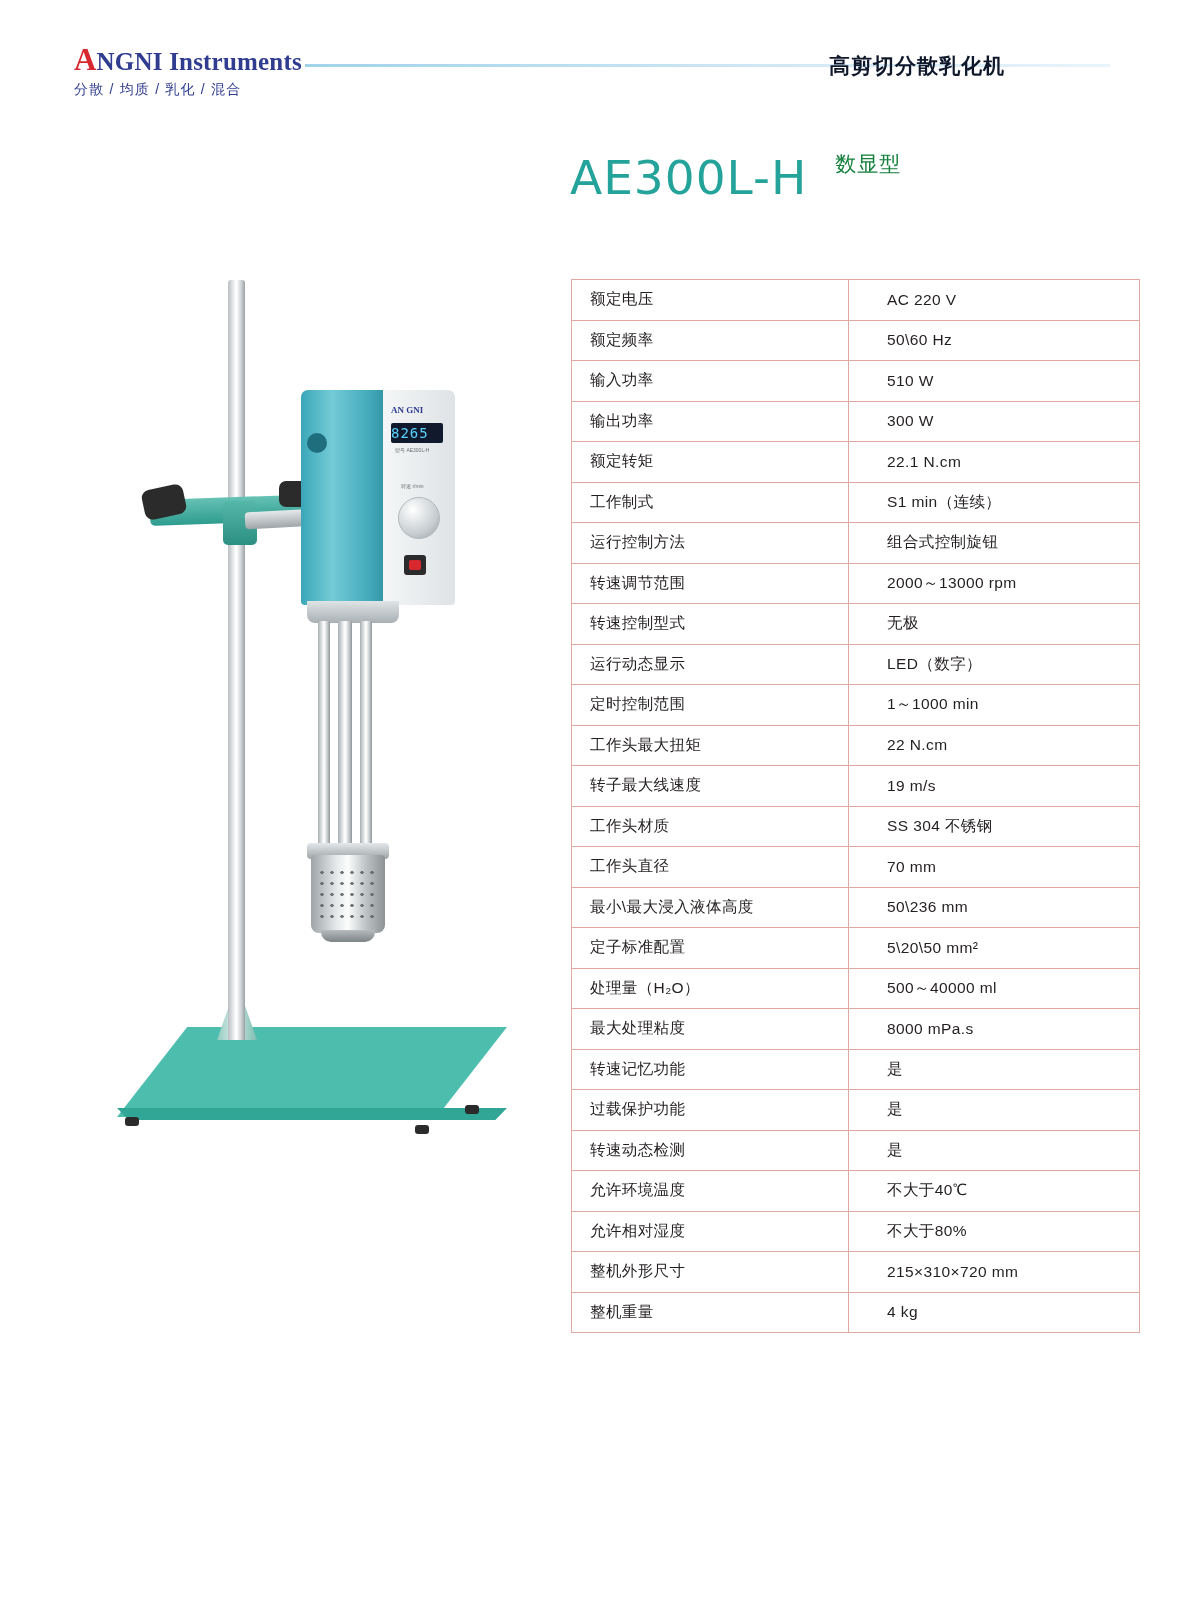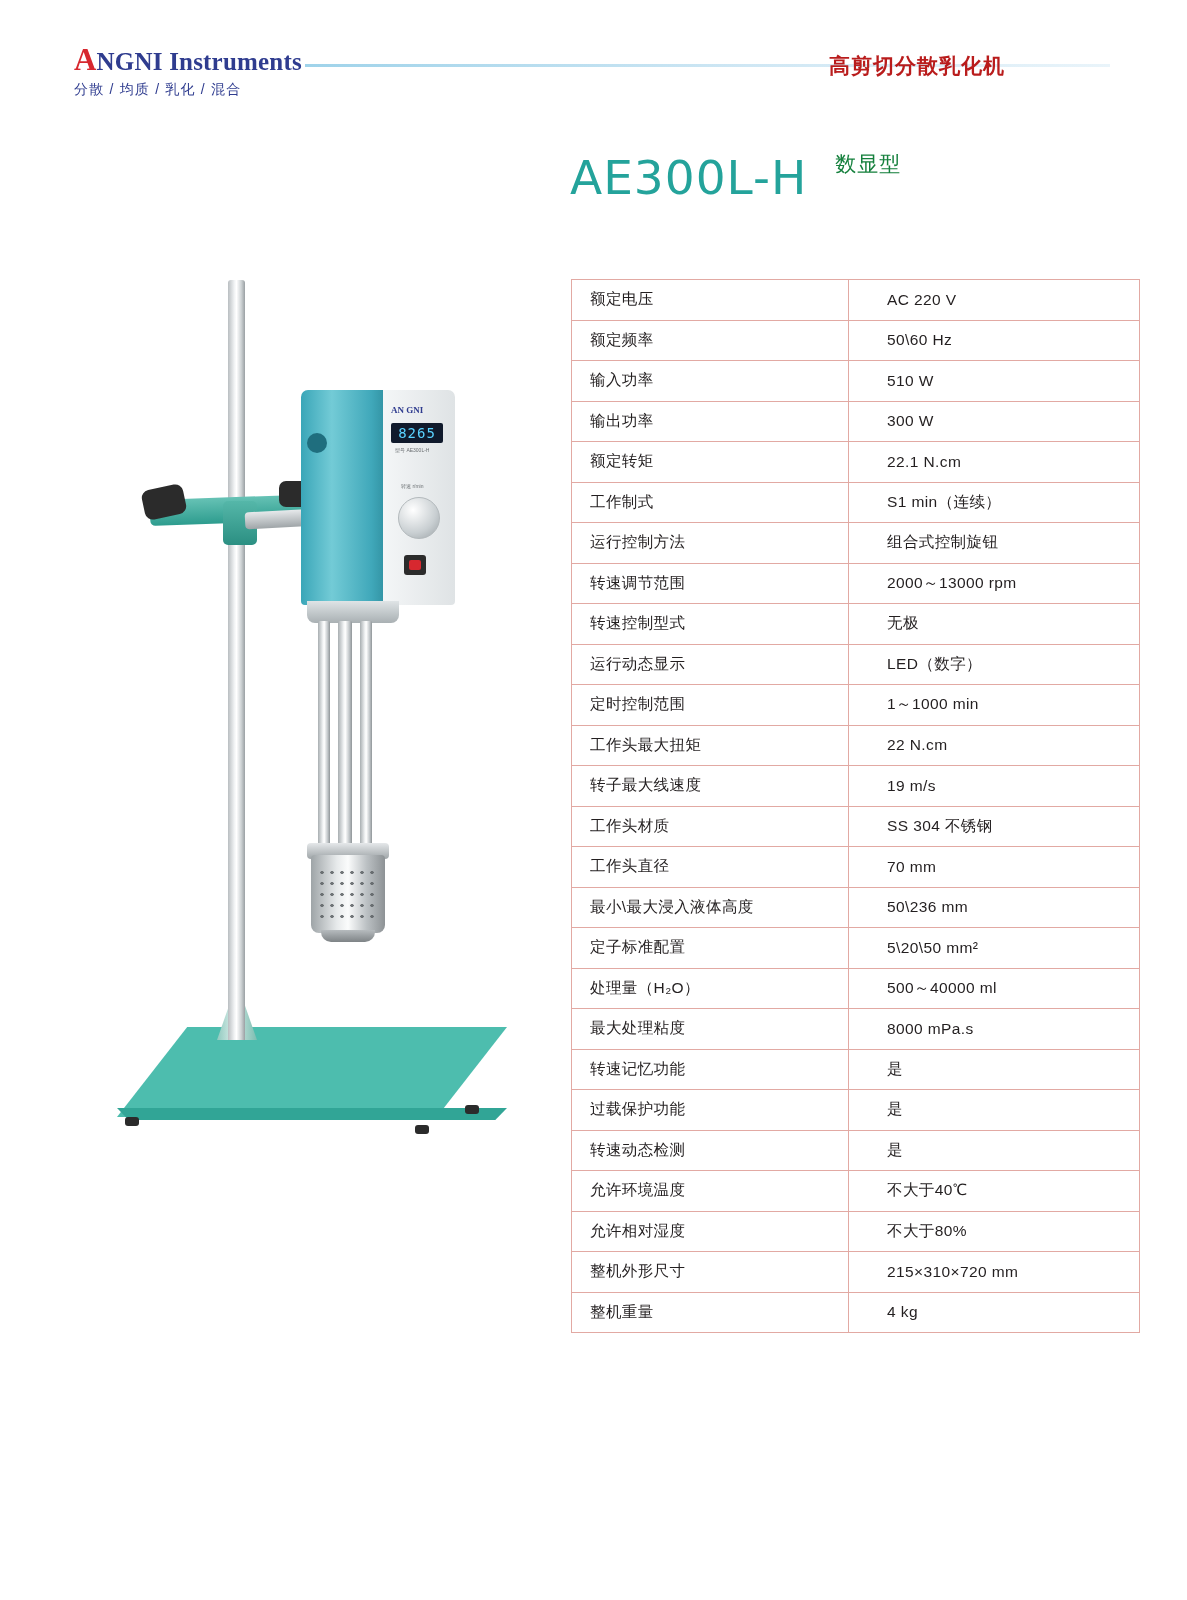--- a/index.html
+++ b/index.html
@@ -57,21 +57,21 @@
     width: 805px;
     height: 3px;
     background: linear-gradient(to right, #9fd3ea, #cfe7f4 55%, #e9f4fa);
   }
   .header-title {
     position: absolute;
     right: 74px;
     top: 52px;
     font-size: 21px;
     font-weight: bold;
-    color: #b91c1c;
+    color: #0f172a;
     letter-spacing: 1px;
     white-space: nowrap;
   }
 
   
   .product-title-wrap {
     position: absolute;
     left: 570px;
     top: 150px;
     display: flex;
@@ -252,21 +252,21 @@
     left: 296px;
     top: 158px;
     width: 52px;
     height: 20px;
     background: #101a2c;
     border-radius: 2px;
     color: #59d2ff;
     font-family: "DejaVu Sans Mono", monospace;
     font-size: 14px;
     letter-spacing: 1px;
-    text-align: center;
+    text-align: left;
     line-height: 20px;
   }
   .panel-text {
     position: absolute;
     left: 300px;
     top: 182px;
     font-size: 5px;
     color: #6b7073;
   }
   .panel-text2 {

